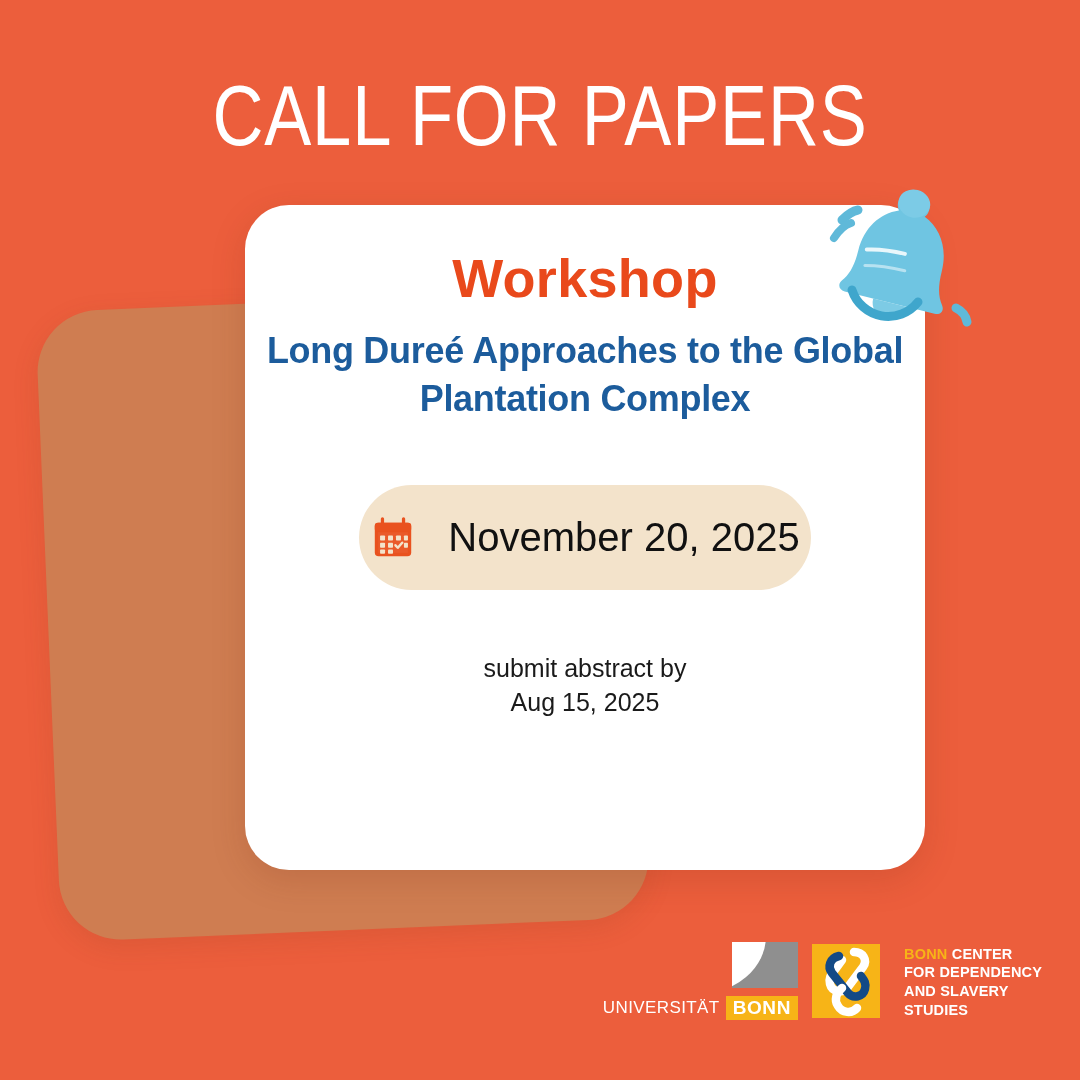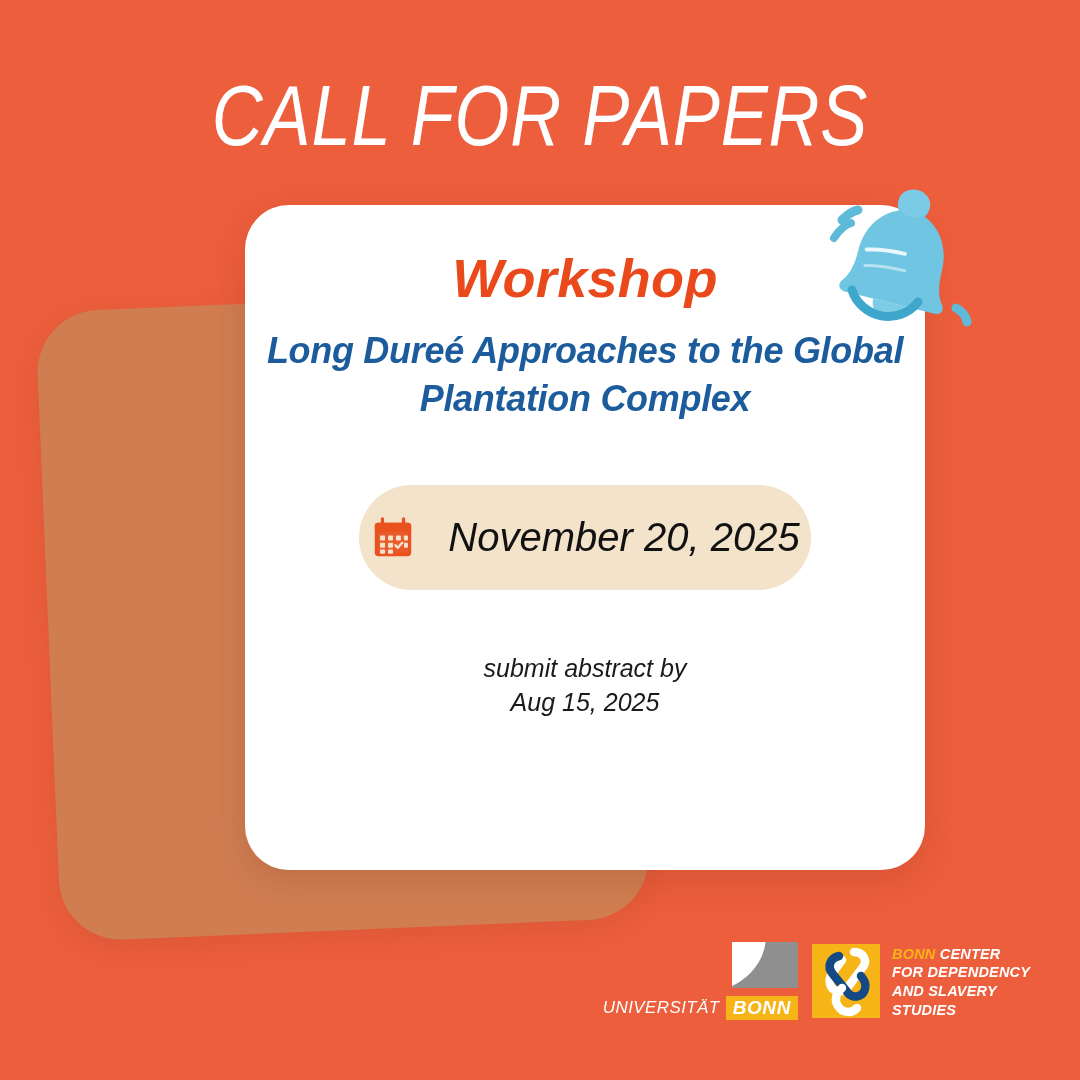--- a/index.html
+++ b/index.html
@@ -16,21 +16,20 @@
     position: relative;
   }
 
   #poster {
     position: absolute;
     inset: 0;
     width: 1080px;
     height: 1080px;
     background: #EC5E3C;
     overflow: hidden;
-    font-style: italic;
   }
 
   
   #headline {
     position: absolute;
     top: 72px;
     left: 0;
     width: 1080px;
     text-align: center;
     color: #FFFFFF;
@@ -209,21 +208,21 @@
     font-family: "Liberation Sans", sans-serif;
     font-size: 19px;
     font-weight: 700;
     letter-spacing: 0.6px;
     line-height: 24px;
     padding: 0 7px;
     white-space: nowrap;
   }
 
   
-  #bcdss-logo { display: flex; align-items: flex-start; gap: 12px; }
+  #bcdss-logo { display: flex; align-items: flex-start; gap: 24px; }
   #bcdss-mark {
     width: 68px; height: 74px;
     background: #F7B417;
     position: relative;
     flex: none;
   }
   #bcdss-text {
     padding-top: 1px;
     font-family: "Liberation Sans", sans-serif;
     font-size: 14.5px;

